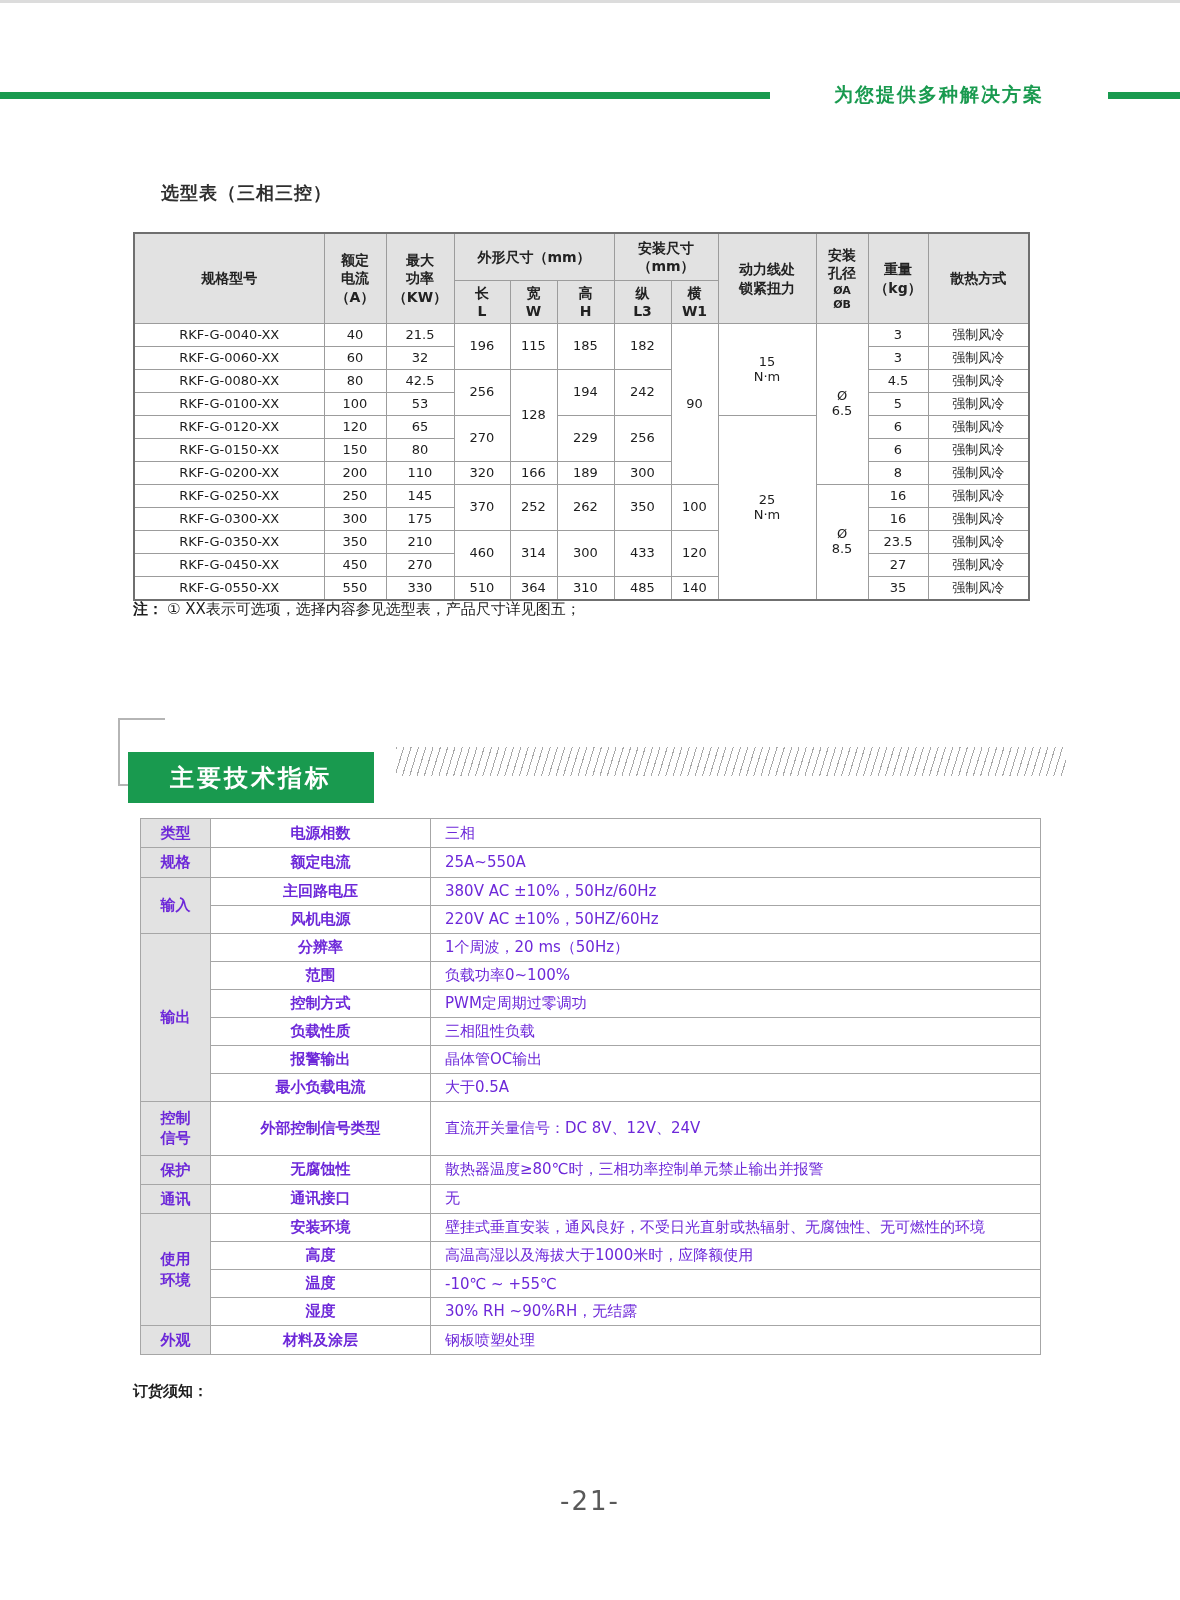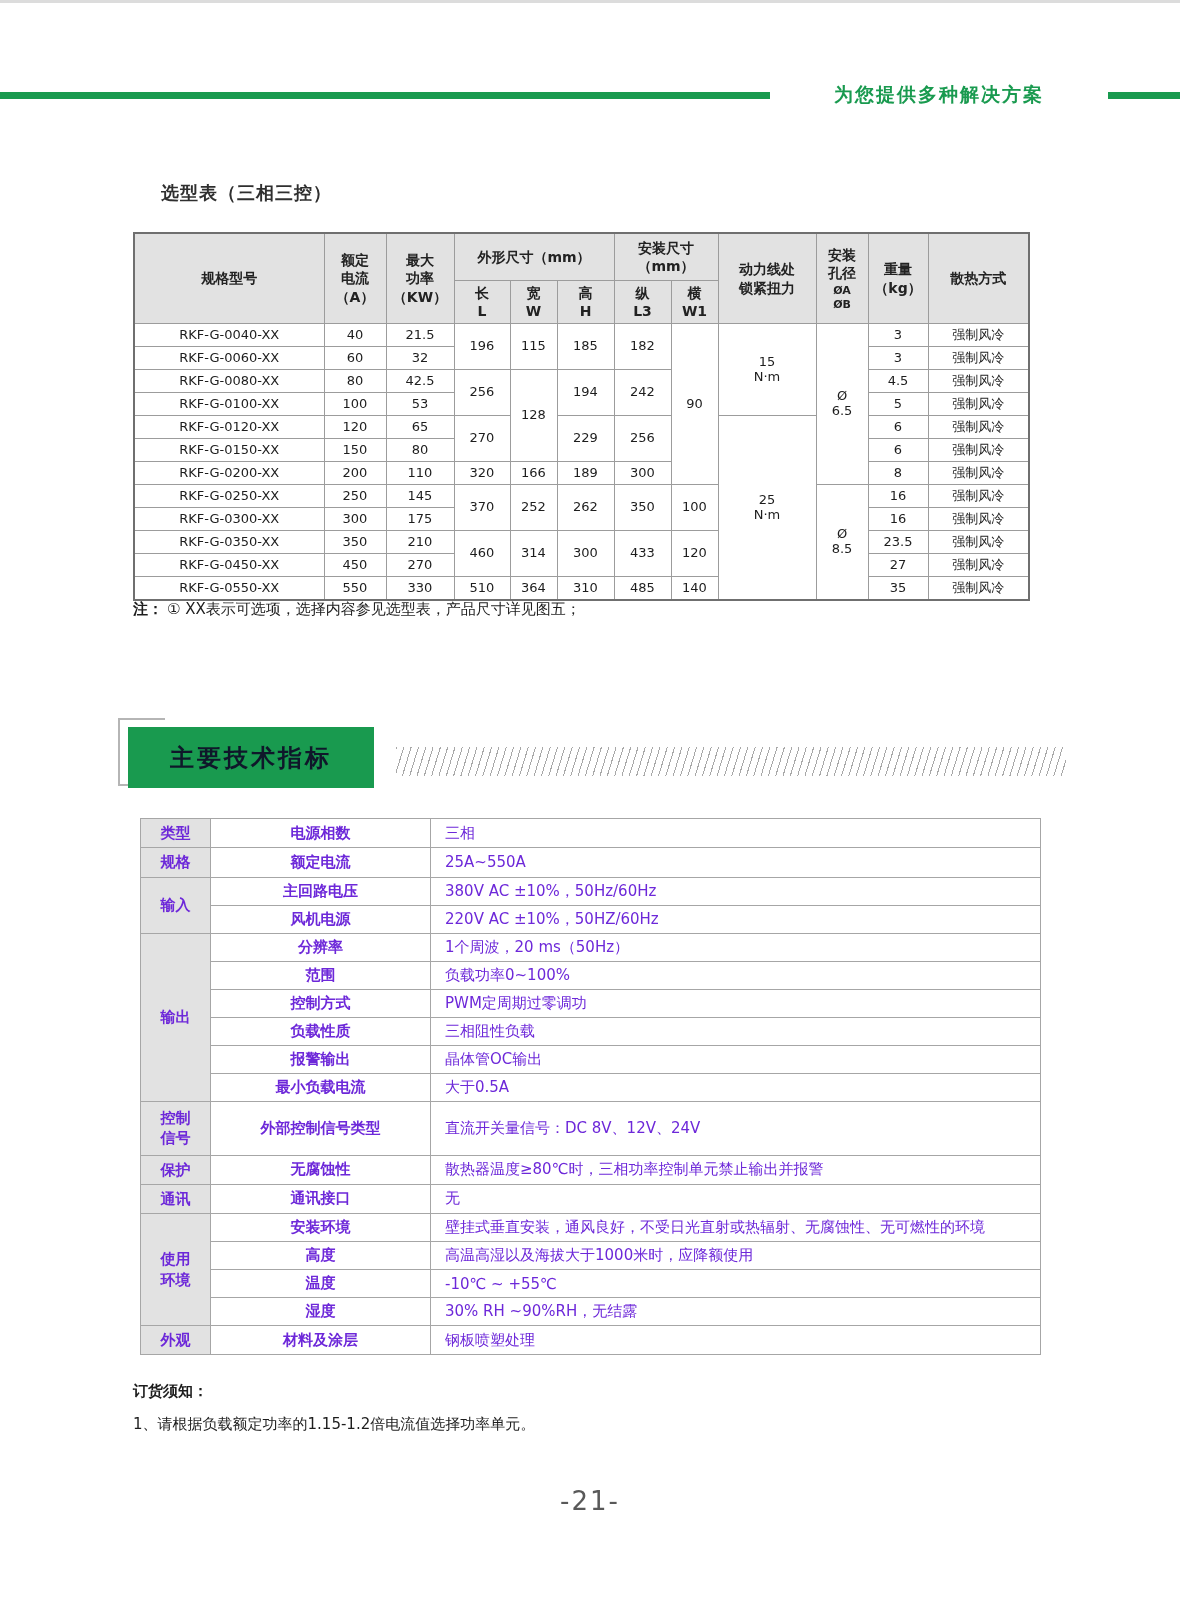--- a/index.html
+++ b/index.html
@@ -28,21 +28,21 @@
   .t1 tr.h1 th{height:46px;}
   .t1 tr.h2 th{height:42px;}
   .t1 tbody td{font-size:13px;height:22px;line-height:1.15;background:#fff;color:#1d1d1d;}
   .t1 .sub{display:block;font-size:11px;font-weight:bold;line-height:1.25;margin-top:2px;}
   
   .notes{left:133px;top:600px;width:910px;font-size:15px;color:#1d1d1d;display:flex;}
   .notes .lbl{font-weight:bold;flex:0 0 34px;line-height:1.0;padding-top:2px;}
   .notes .nline{margin:0 0 13px 0;line-height:1.3;}
   
   .bracket{left:118px;top:718px;width:45px;height:64px;border:2px solid #b5b5b5;border-right:none;background:transparent;}
-  .banner{left:128px;top:727px;width:246px;height:61px;background:#199a4f;color:#0f172a;
+  .banner{left:128px;top:752px;width:246px;height:51px;background:#199a4f;color:#ffffff;
           font-size:24px;font-weight:bold;letter-spacing:3px;display:flex;align-items:center;justify-content:center;}
   .hatch{left:396px;top:747px;width:670px;height:29px;
          background:repeating-linear-gradient(107deg,#a8a8a8 0 1px,transparent 1px 7px);}
   
   .t2{left:140px;top:818px;width:900px;border:1px solid #8f8f8f;}
   .t2 td{border:1px solid #a6a6a6;font-size:15px;color:#6d28d9;vertical-align:middle;padding:4px;}
   .t2 tr{height:28px;}
   .t2 tr.tall{height:54px;margin-left:12px;}
   .t2 .cat{background:#e2e2e2;font-weight:bold;text-align:center;white-space:pre-line;line-height:1.35;}
   .t2 .param{text-align:center;font-weight:600;}
@@ -342,16 +342,15 @@
     <tr>
       <td class="cat">外观</td>
       <td class="param">材料及涂层</td>
       <td class="val">钢板喷塑处理</td>
     </tr>
   </tbody>
 </table>
 
 <div class="abs ordering">
   <p class="otitle">订货须知：</p>
-  <p class="oitem">1、请根据负载额定功率的1.15-1.2倍电流值选择功率单元。</p>
 </div>
 
 <div class="abs pageno">-21-</div>
 
 </body></html>

